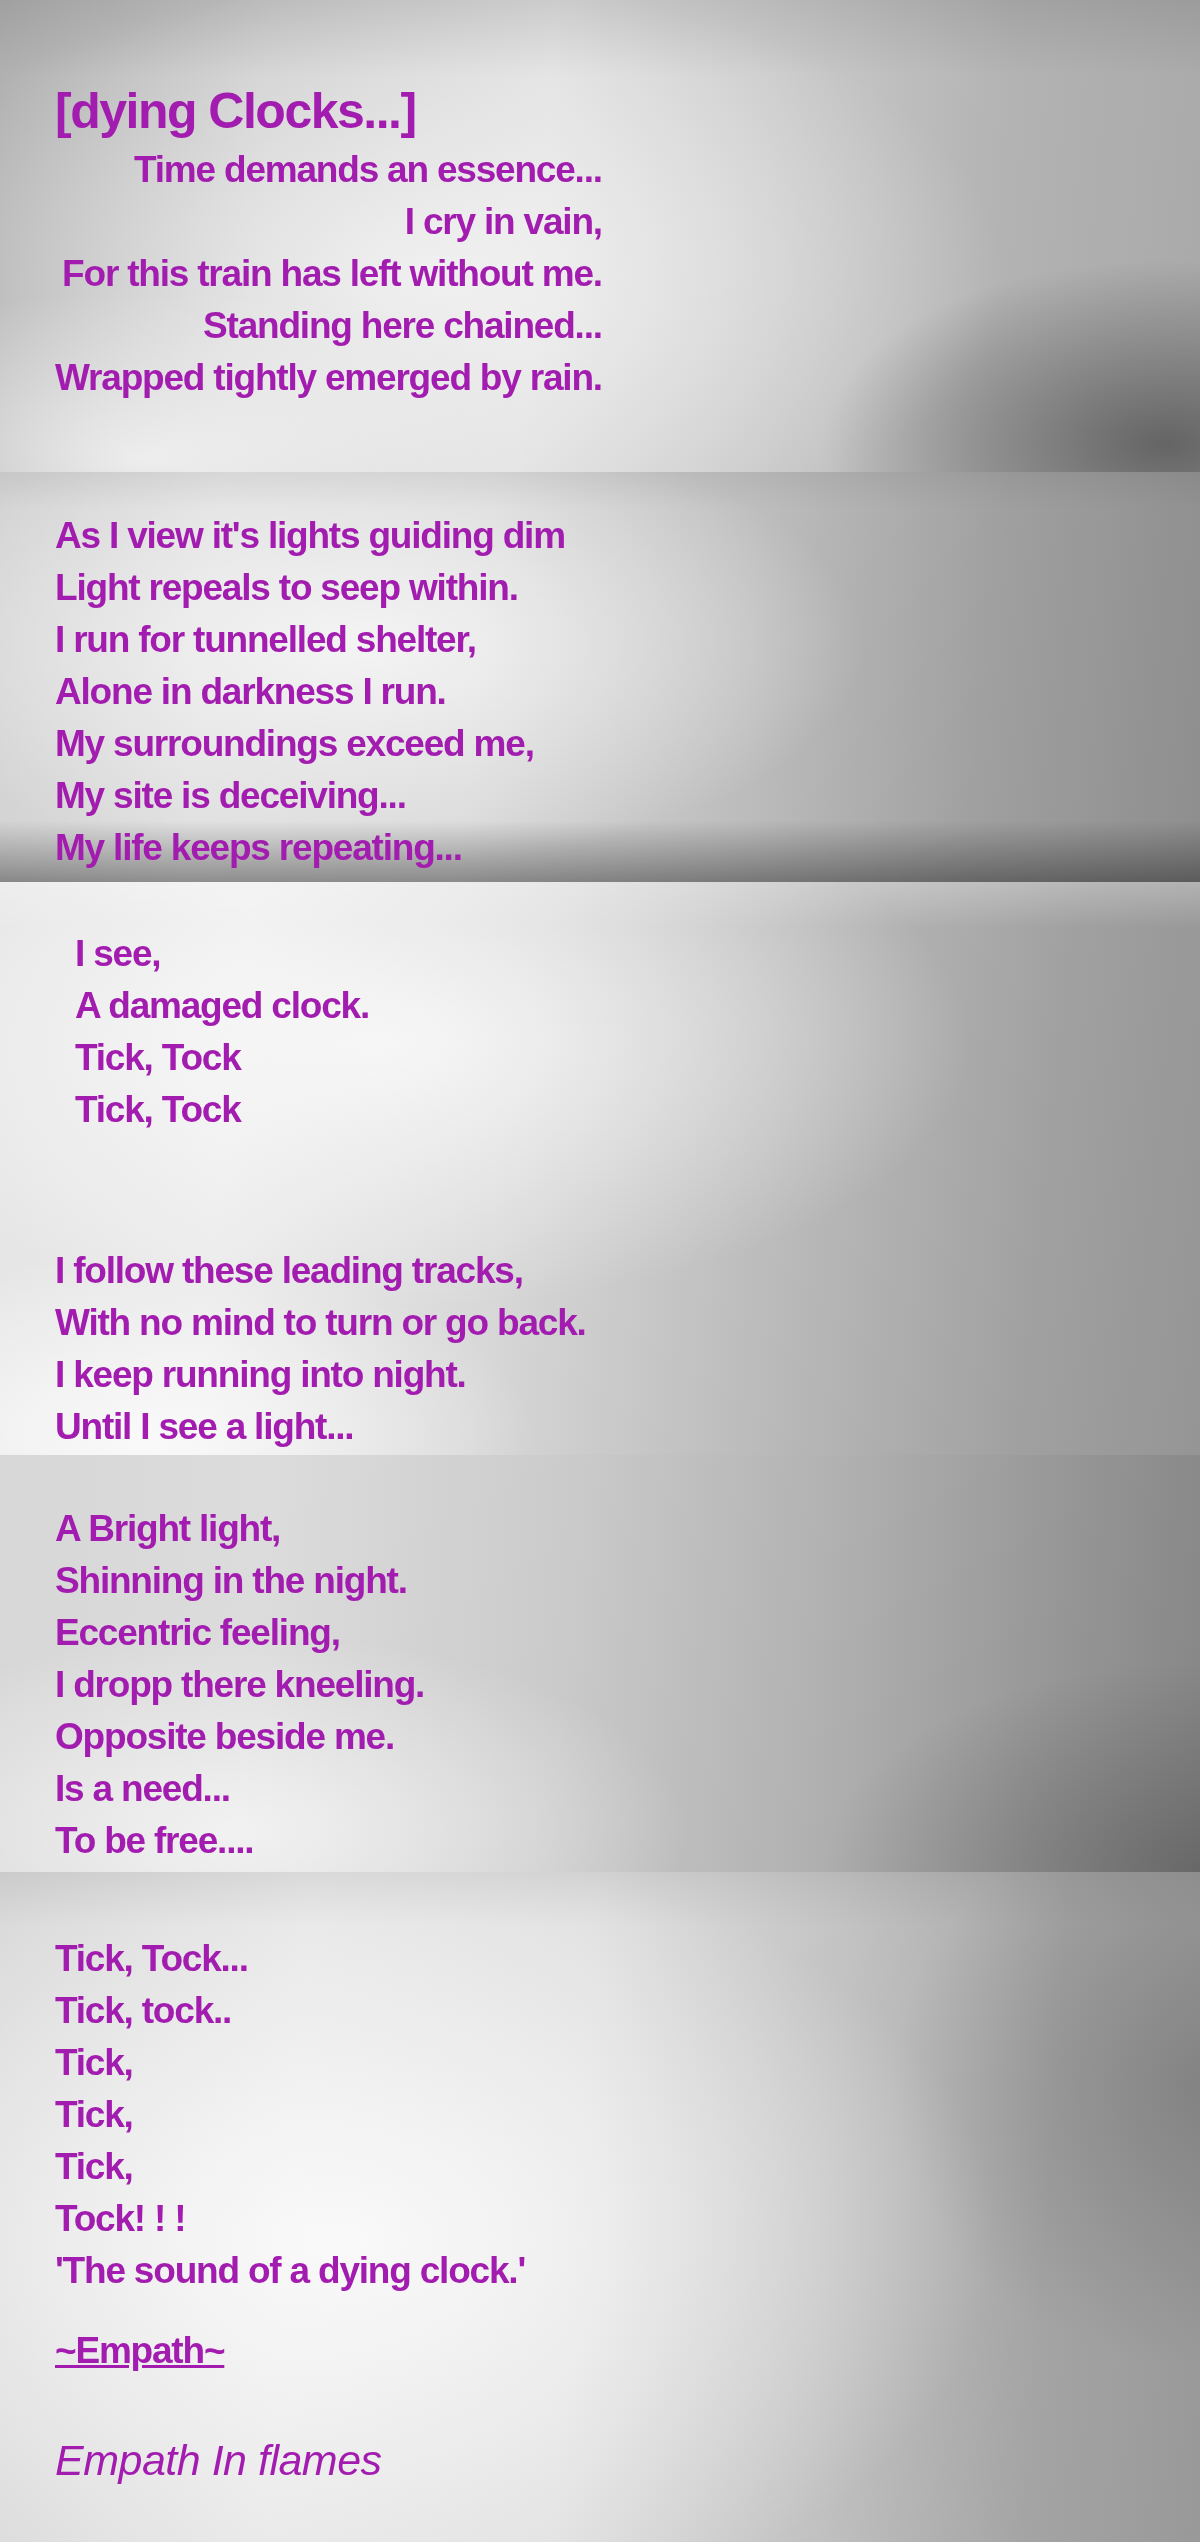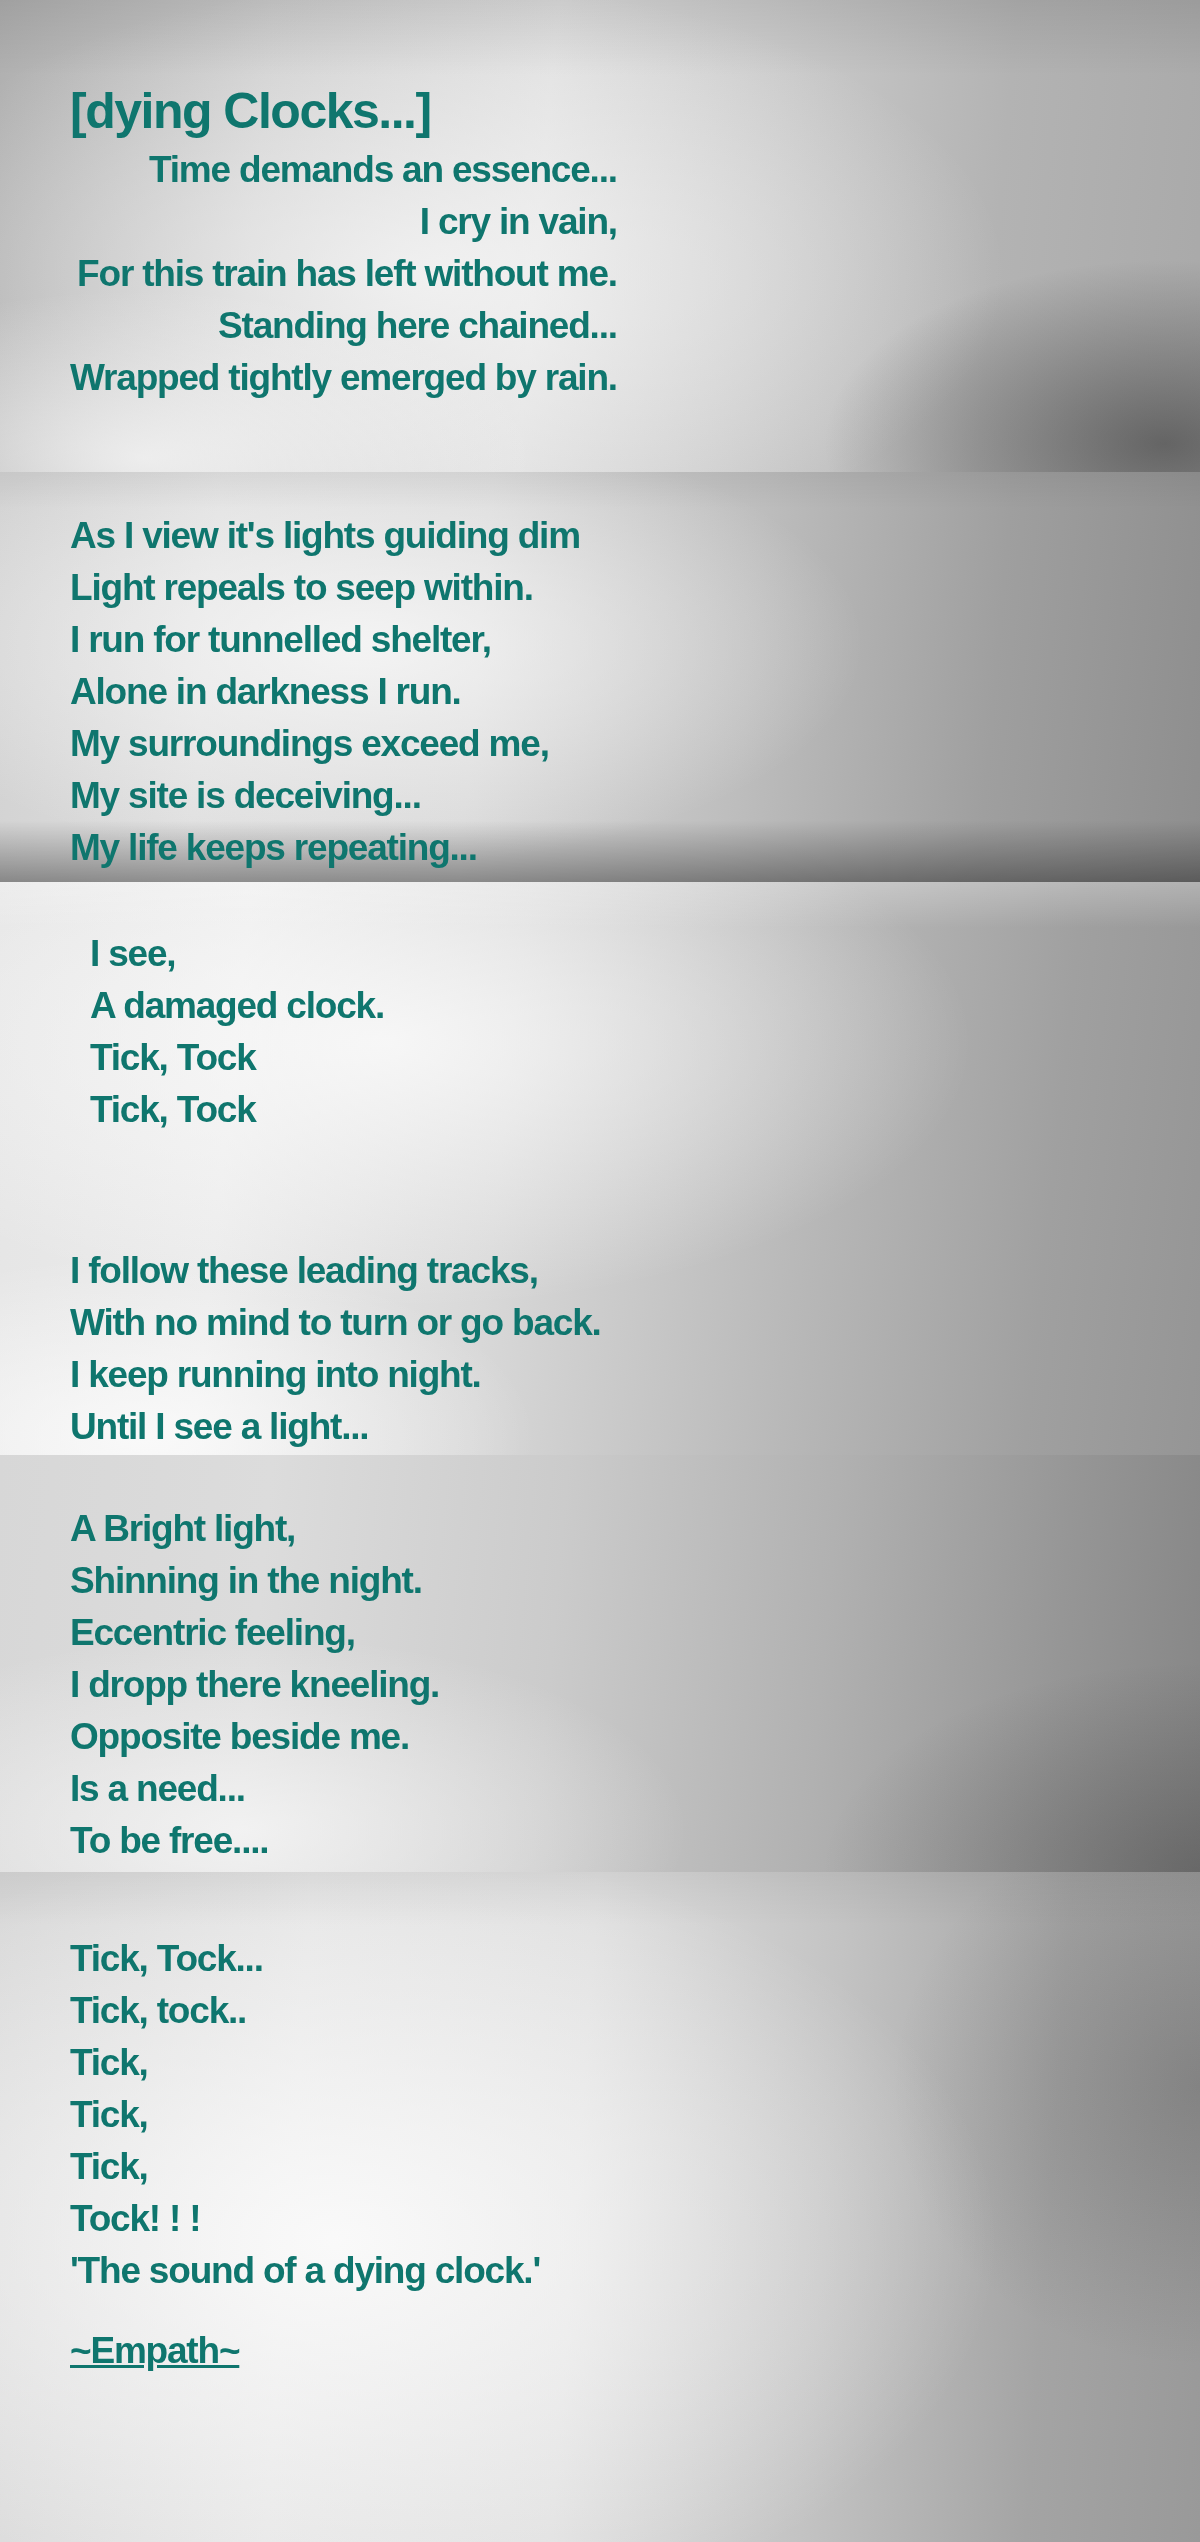--- a/index.html
+++ b/index.html
@@ -38,21 +38,21 @@
       radial-gradient(540px 300px at 100% 100%, rgba(25,25,25,.28), rgba(25,25,25,0) 70%),
       linear-gradient(95deg, #d7d7d7, #dcdcdc 22%, #cbcbcb 46%, #b1b1b1 68%, #969696 87%, #868686 100%);
   }
   .band5{top:1872px;height:670px;
     background:
       linear-gradient(180deg, rgba(0,0,0,.06) 0, rgba(0,0,0,0) 8%),
       radial-gradient(920px 560px at 28% 55%, rgba(253,253,253,.85), rgba(253,253,253,0) 72%),
       radial-gradient(440px 400px at 100% 32%, rgba(35,35,35,.20), rgba(35,35,35,0) 70%),
       linear-gradient(94deg, #d8d8d8, #e5e5e5 25%, #dfdfdf 48%, #c3c3c3 68%, #a4a4a4 86%, #999999 100%);
   }
-  .txt{position:absolute;left:70px;color:#0f766e;z-index:5;white-space:pre;}
+  .txt{position:absolute;left:55px;color:#a21caf;z-index:5;white-space:pre;}
   .title{
     top:51px;
     font-size:50px;font-weight:700;letter-spacing:-1.5px;line-height:52px;
   }
   .stanza{font-size:37px;font-weight:700;letter-spacing:-1.2px;line-height:52px;}
   .stanza .line{height:52px;}
   .s1{top:144px;text-align:right;}
   .s2{top:510px;}
   .s3{top:928px;margin-left:20px;}
   .s4{top:1245px;}
@@ -81,14 +81,15 @@
   <h1 class="txt title">[dying Clocks...]</h1>
 
   <div class="txt stanza s1"><div class="line">Time demands an essence...</div><div class="line">I cry in vain,</div><div class="line">For this train has left without me.</div><div class="line">Standing here chained...</div><div class="line">Wrapped tightly emerged by rain.</div></div>
   <div class="txt stanza s2"><div class="line">As I view it's lights guiding dim</div><div class="line">Light repeals to seep within.</div><div class="line">I run for tunnelled shelter,</div><div class="line">Alone in darkness I run.</div><div class="line">My surroundings exceed me,</div><div class="line">My site is deceiving...</div><div class="line">My life keeps repeating...</div></div>
   <div class="txt stanza s3"><div class="line">I see,</div><div class="line">A damaged clock.</div><div class="line">Tick, Tock</div><div class="line">Tick, Tock</div></div>
   <div class="txt stanza s4"><div class="line">I follow these leading tracks,</div><div class="line">With no mind to turn or go back.</div><div class="line">I keep running into night.</div><div class="line">Until I see a light...</div></div>
   <div class="txt stanza s5"><div class="line">A Bright light,</div><div class="line">Shinning in the night.</div><div class="line">Eccentric feeling,</div><div class="line">I dropp there kneeling.</div><div class="line">Opposite beside me.</div><div class="line">Is a need...</div><div class="line">To be free....</div></div>
   <div class="txt stanza s6"><div class="line">Tick, Tock...</div><div class="line">Tick, tock..</div><div class="line">Tick,</div><div class="line">Tick,</div><div class="line">Tick,</div><div class="line">Tock! ! !</div><div class="line">'The sound of a dying clock.'</div></div>
 
   <div class="txt signature">~Empath~</div>
+  <div class="txt author">Empath In flames</div>
 
 </div>
 
 </body></html>

